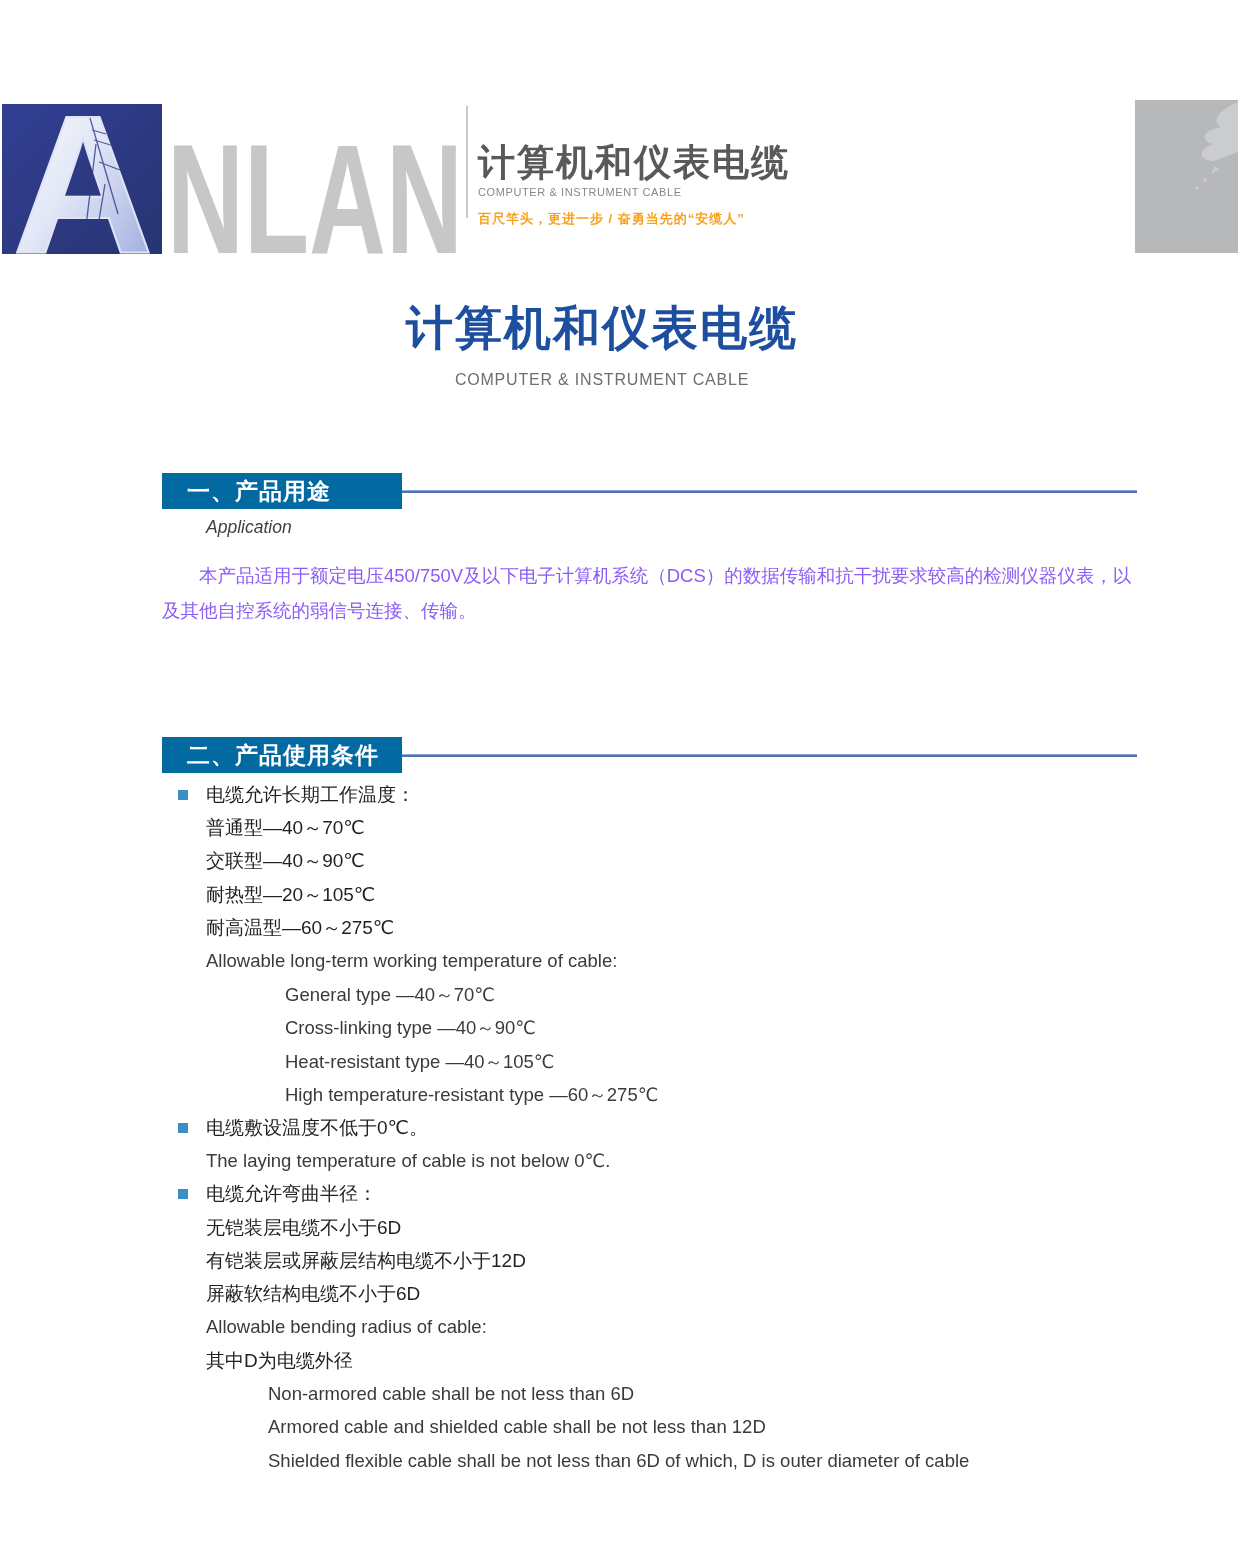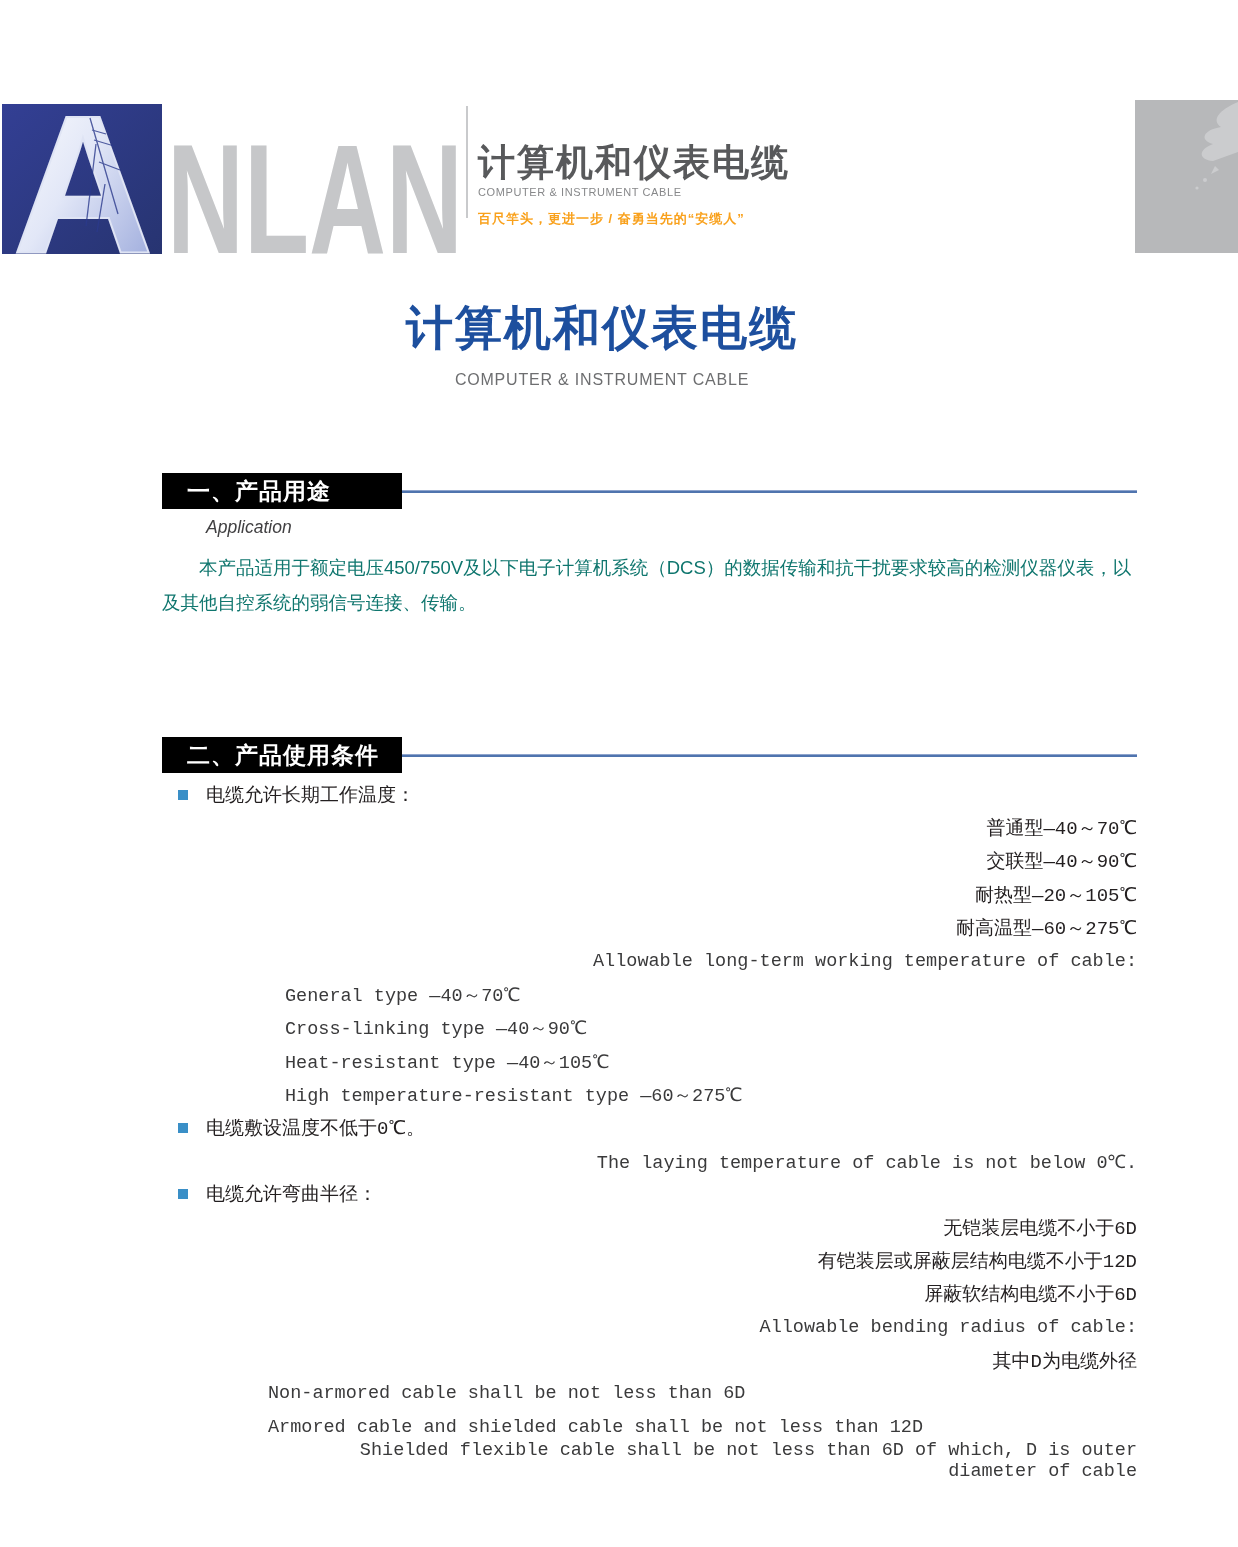--- a/index.html
+++ b/index.html
@@ -17,34 +17,34 @@
   .hdr-photo{position:absolute;left:1135px;top:100px;}
 
   
   .main-title-wrap{position:absolute;left:0;top:297px;width:1204px;text-align:center;}
   .main-title-cn{margin:0;font-size:47px;font-weight:bold;color:#1d4f9e;letter-spacing:2px;}
   .main-title-en{font-size:16px;color:#6d6e70;letter-spacing:0.8px;margin-top:11px;}
 
   
   .sec{position:absolute;left:162px;width:975px;}
   .sec-head{display:flex;align-items:center;}
-  .sec-bar{width:240px;height:36px;background:#000000;color:#ffffff;font-size:23px;font-weight:bold;
+  .sec-bar{width:240px;height:36px;background:#0369a1;color:#ffffff;font-size:23px;font-weight:bold;
            letter-spacing:1px;display:flex;align-items:center;padding-left:25px;box-sizing:border-box;flex:none;}
   .sec-line{flex:1;height:2px;background:#4f74ae;border-top:1px solid #8ea4cd;}
   .sec-sub{margin:8px 0 0 44px;font-size:17.5px;color:#414042;font-style:italic;}
   .para{margin:0 0 0 0;font-size:18.5px;line-height:35px;}
-  .para.cn{margin-top:12px;color:#0f766e;text-indent:2em;}
+  .para.cn{margin-top:20px;color:#8b5cf6;text-indent:2em;}
   .para.en{margin-top:8px;color:#3a3a3b;font-size:18px;text-indent:2.1em;text-align:justify;}
 
   
   .list{margin-top:5px;}
-  .row{height:33.3px;display:flex;align-items:center;font-size:19px;color:#231f20;font-family:Liberation Mono, monospace;}
+  .row{height:33.3px;display:flex;align-items:center;font-size:19px;color:#231f20;}
   .row.en{font-size:18.5px;color:#3a3a3b;}
   .row.bul{padding-left:16px;}
-  .row.ind1{padding-left:44px;justify-content:flex-end;}
+  .row.ind1{padding-left:44px;}
   .row.ind2{padding-left:123px;}
   .row.ind2b{padding-left:106px;text-align:right;}
   .bullet{width:10px;height:10px;background:#3a8fc7;margin-right:18px;flex:none;}
 </style>
 </head>
 <body>
 
 <div class="page">
 
   <svg class="logo-a" width="160" height="150" viewBox="0 0 160 150">

